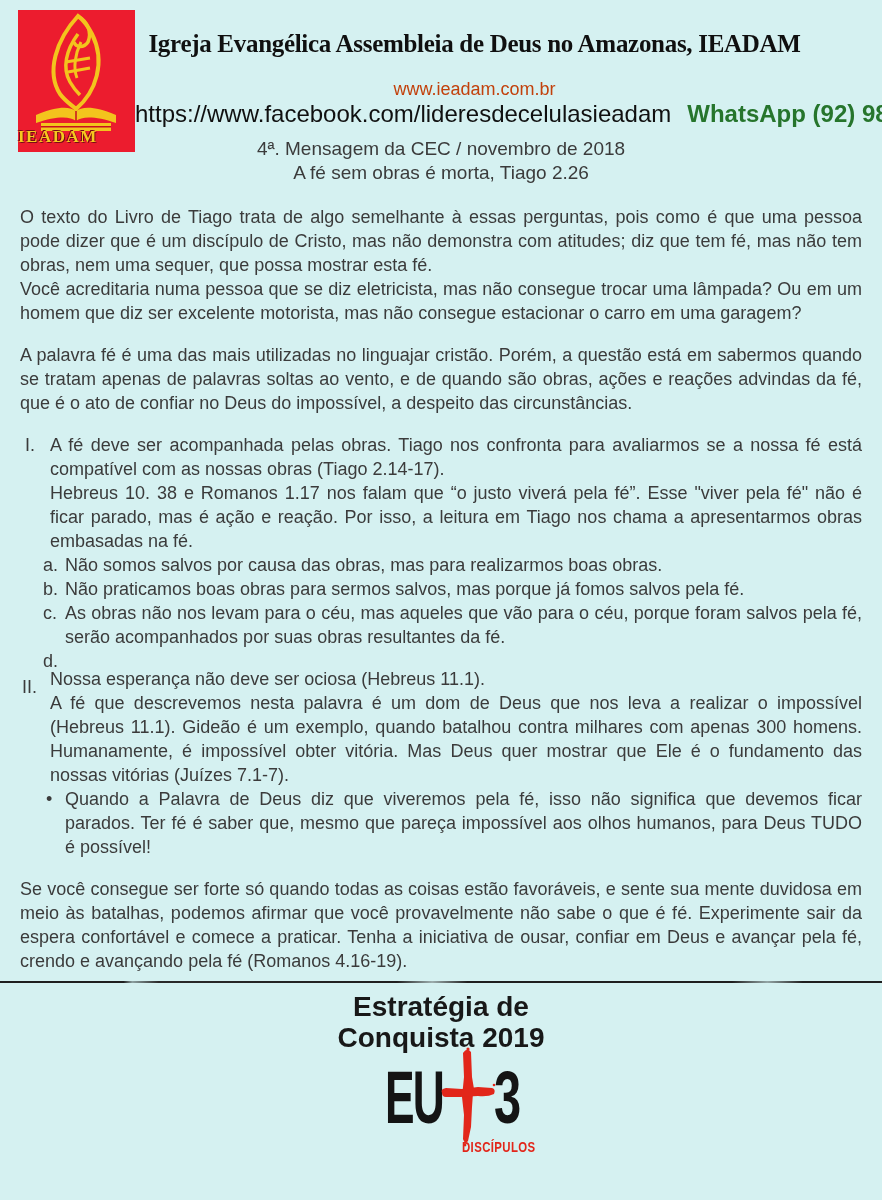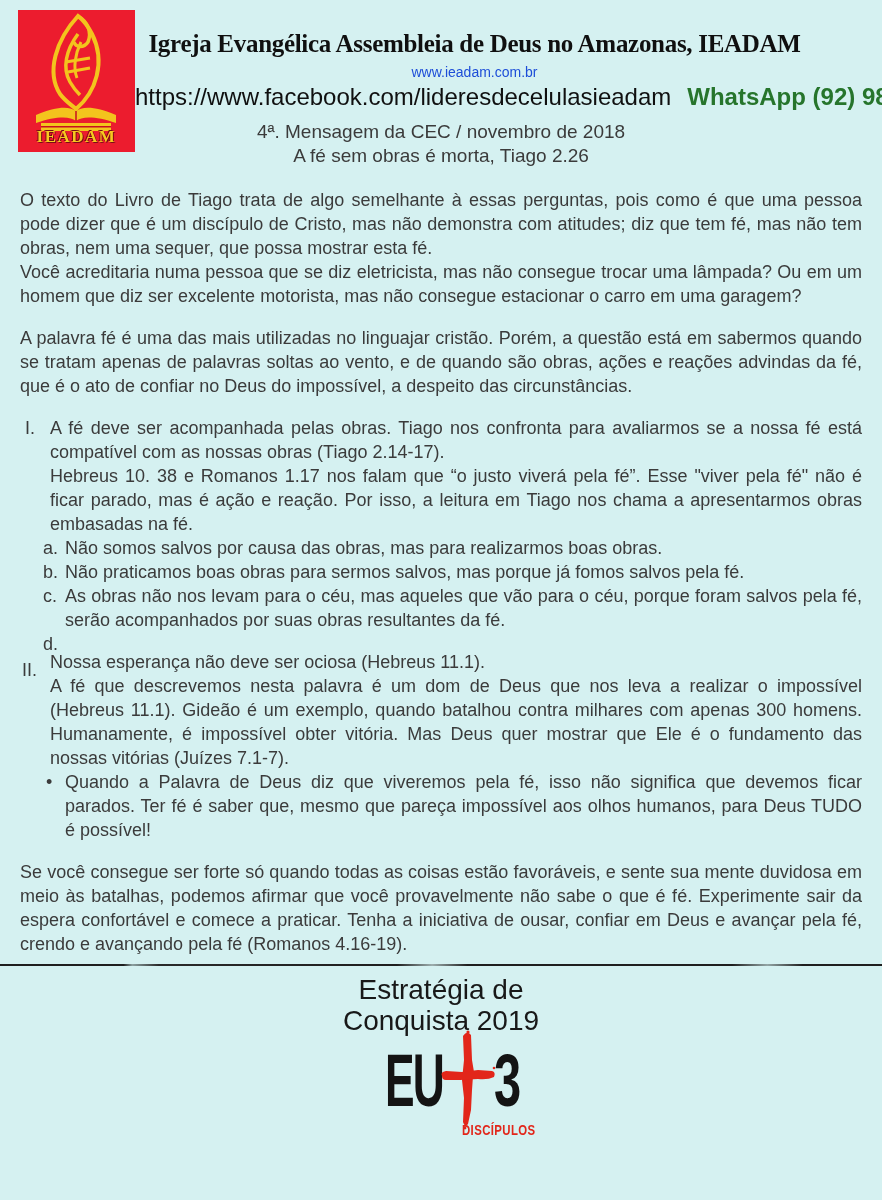--- a/index.html
+++ b/index.html
@@ -13,31 +13,31 @@
     background:#d5f1f1; overflow:hidden;
   }
 
   
   .logo-box {
     position:absolute; left:18px; top:10px; width:117px; height:142px;
     background:#ec1c2e;
   }
   .logo-box svg { position:absolute; left:0; top:0; }
   .logo-label {
-    position:absolute; left:0; right:0; bottom:5px; text-align:center;
+    position:absolute; left:0; right:0; bottom:5px; text-align:left;
     font-family:"Liberation Serif", serif; font-weight:700; font-size:17px;
     color:#f6c81f; letter-spacing:1.5px;
     text-shadow:1px 1px 0 #7a0c14, -1px -1px 0 #7a0c14;
   }
   .header-text { padding:28px 68px 0 135px; text-align:center; }
   .title {
     font-family:"Liberation Serif", serif; font-weight:700; font-size:25px;
     line-height:32px; color:#101010; letter-spacing:-0.3px;
   }
-  .website { margin-top:0; font-size:14px; line-height:24px; color:#1d4ed8; }
+  .website { margin-top:17px; font-size:18px; line-height:24px; color:#c2410c; }
   .fb-line { font-size:24px; line-height:26px; color:#101010; white-space:nowrap; }
   .fb-line .whatsapp { color:#26752c; font-weight:700; margin-left:16px; }
   .subtitle-block { margin-top:10px; text-align:center; font-size:19px; line-height:24px; color:#3b3b3b; }
 
   
   .content {
     margin:20px 20px 0 20px;
     font-size:18px; line-height:24px; color:#3b3b3b;
     text-align:justify;
   }
@@ -51,21 +51,21 @@
   .bullet-item { position:relative; padding-left:45px; }
   .bullet-item .marker { position:absolute; left:26px; top:0; }
 
   
   .divider {
     margin-top:8px; height:2px; width:882px;
     background:linear-gradient(90deg,#1f1f1f 0%,#1f1f1f 14%,#8ca0a0 15%,#2a2a2a 18%,#1f1f1f 45%,#9cadad 49%,#1f1f1f 53%,#1f1f1f 83%,#93a5a5 87%,#1f1f1f 91%,#1f1f1f 100%);
   }
   .campaign {
     margin-top:8px; text-align:center;
-    font-size:28px; line-height:31px; font-weight:400; color:#181818;
+    font-size:28px; line-height:31px; font-weight:700; color:#181818;
   }
   .eu3 { position:relative; height:110px; }
   .eu3-left, .eu3-right {
     position:absolute; top:8px; font-size:74px; line-height:74px; font-weight:700;
     color:#141414; transform-origin:left top; letter-spacing:-3px;
   }
   .eu3-left  { left:385px; transform:scaleX(0.60); }
   .eu3-right { left:494px; transform:scaleX(0.66); letter-spacing:0; }
   .cross-svg { position:absolute; left:438px; top:-6px; }
   .eu3-sub {

